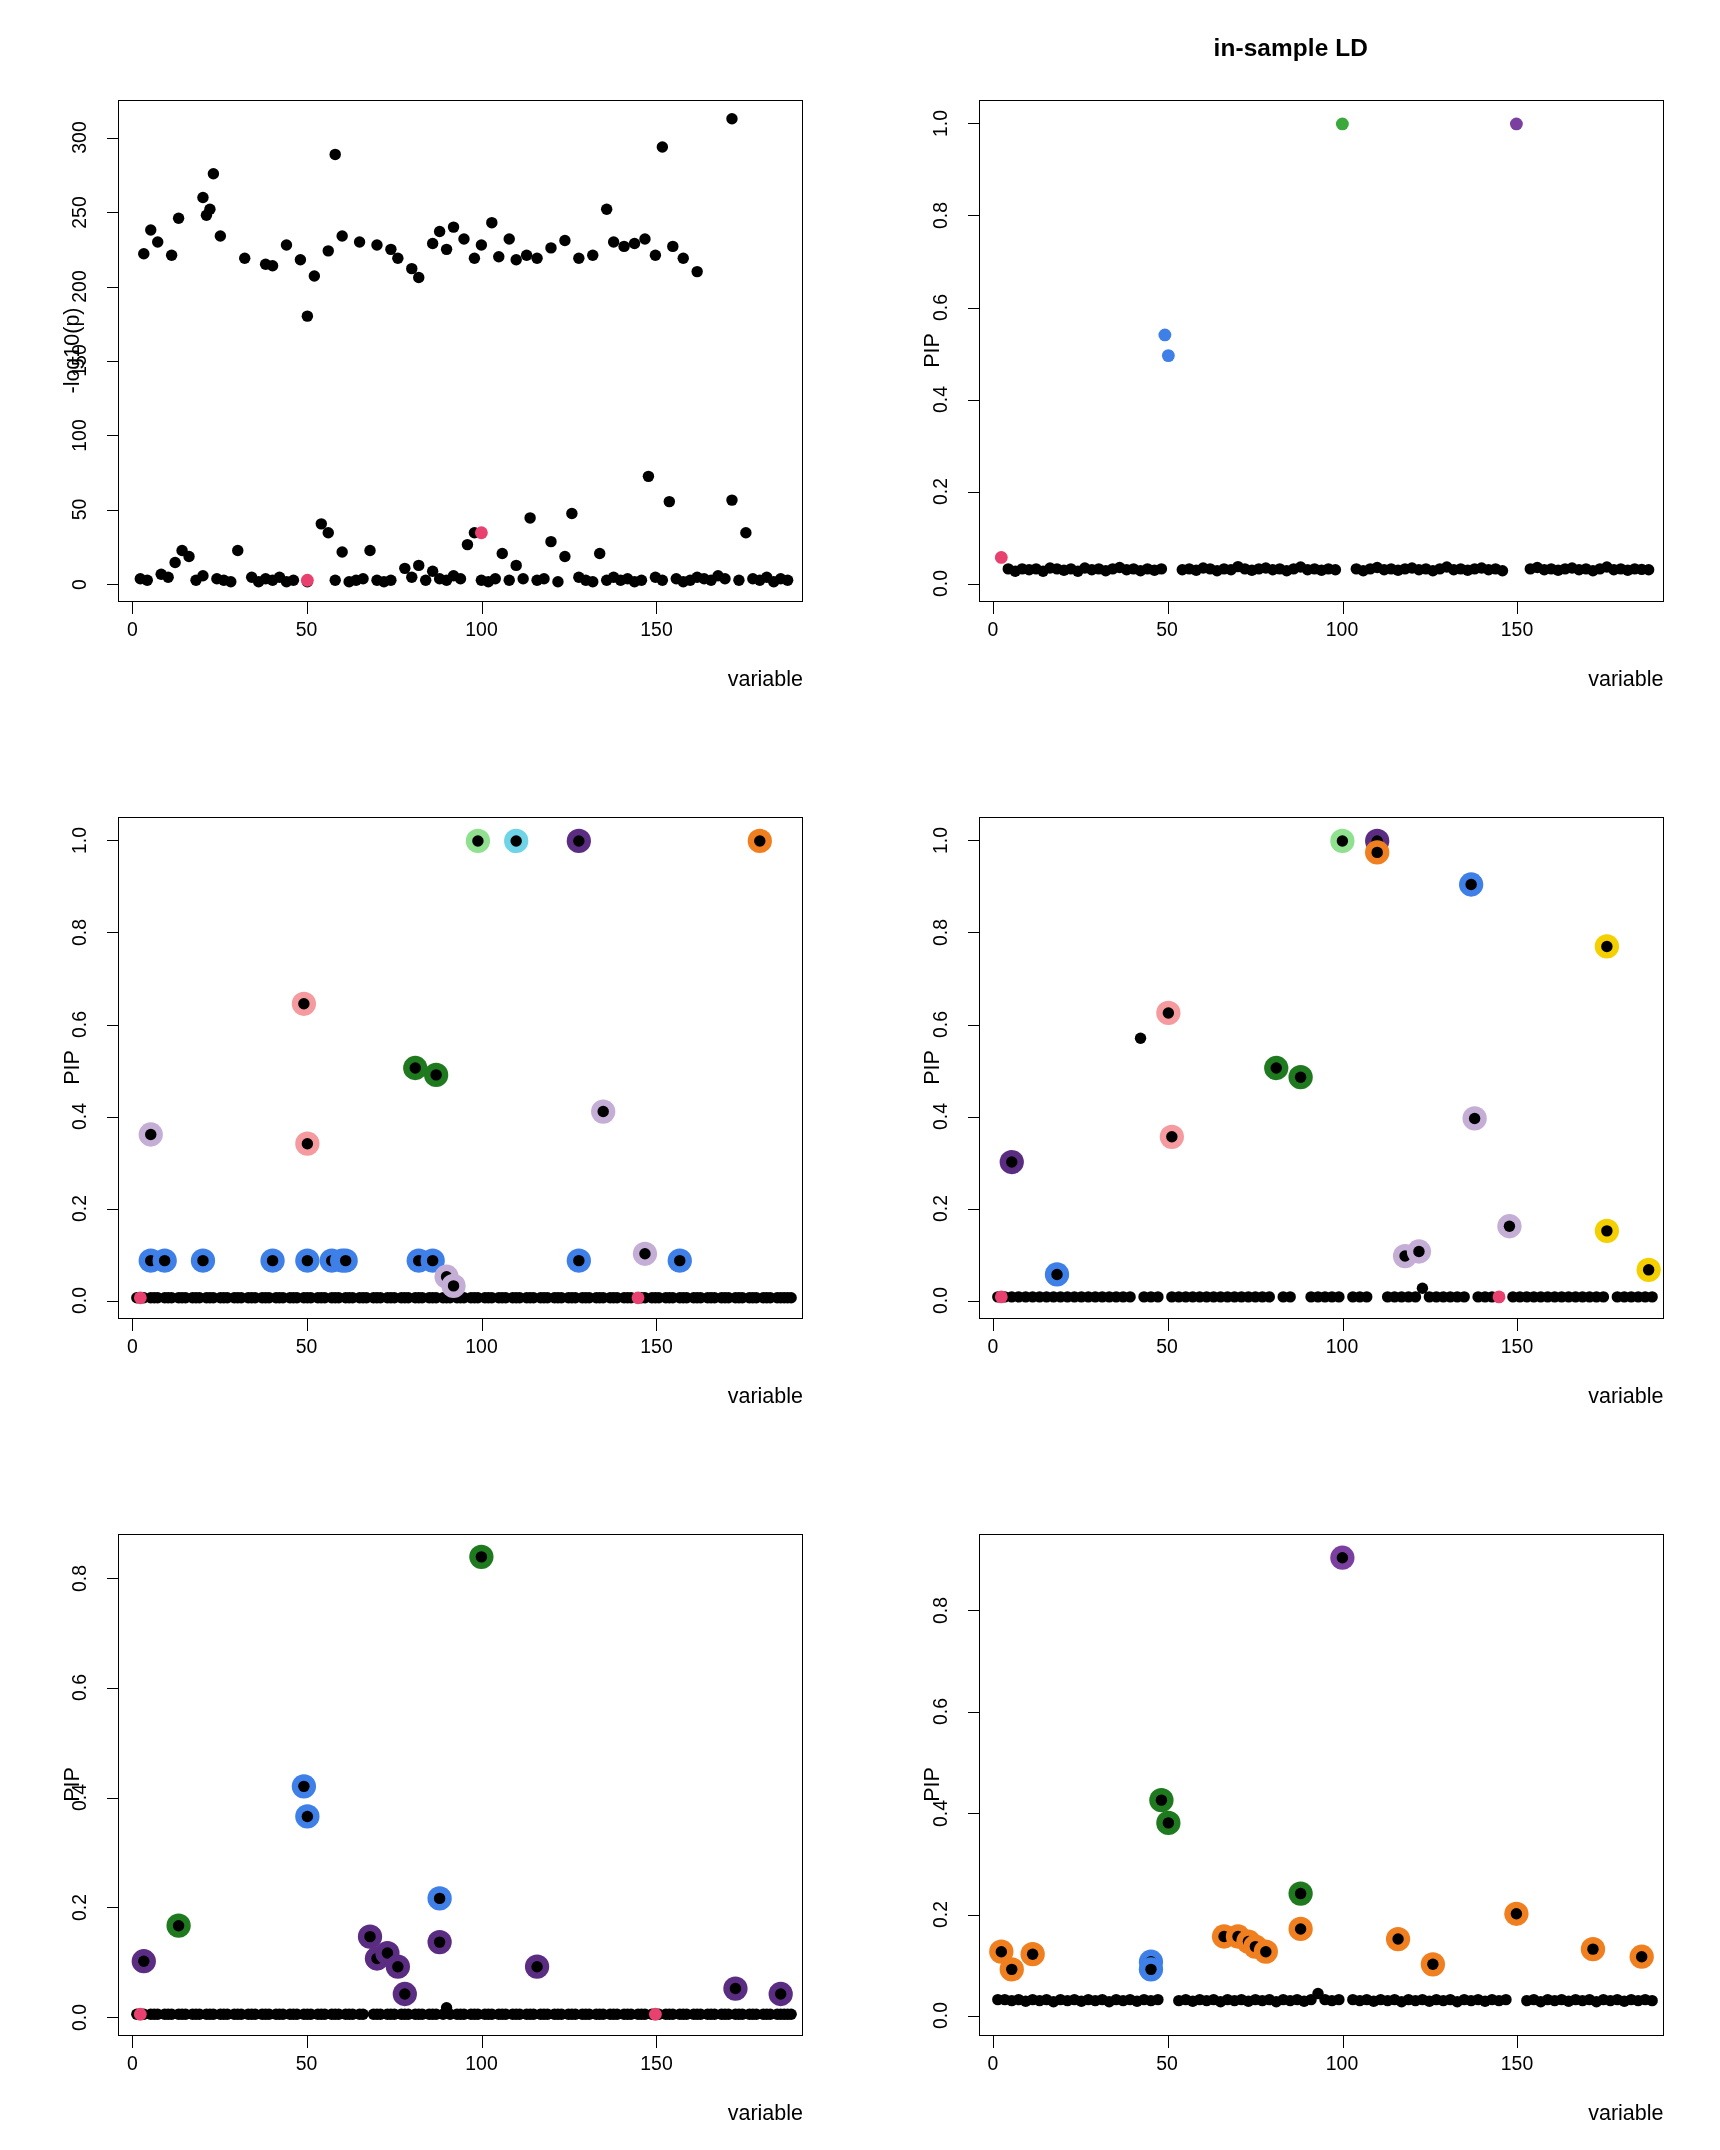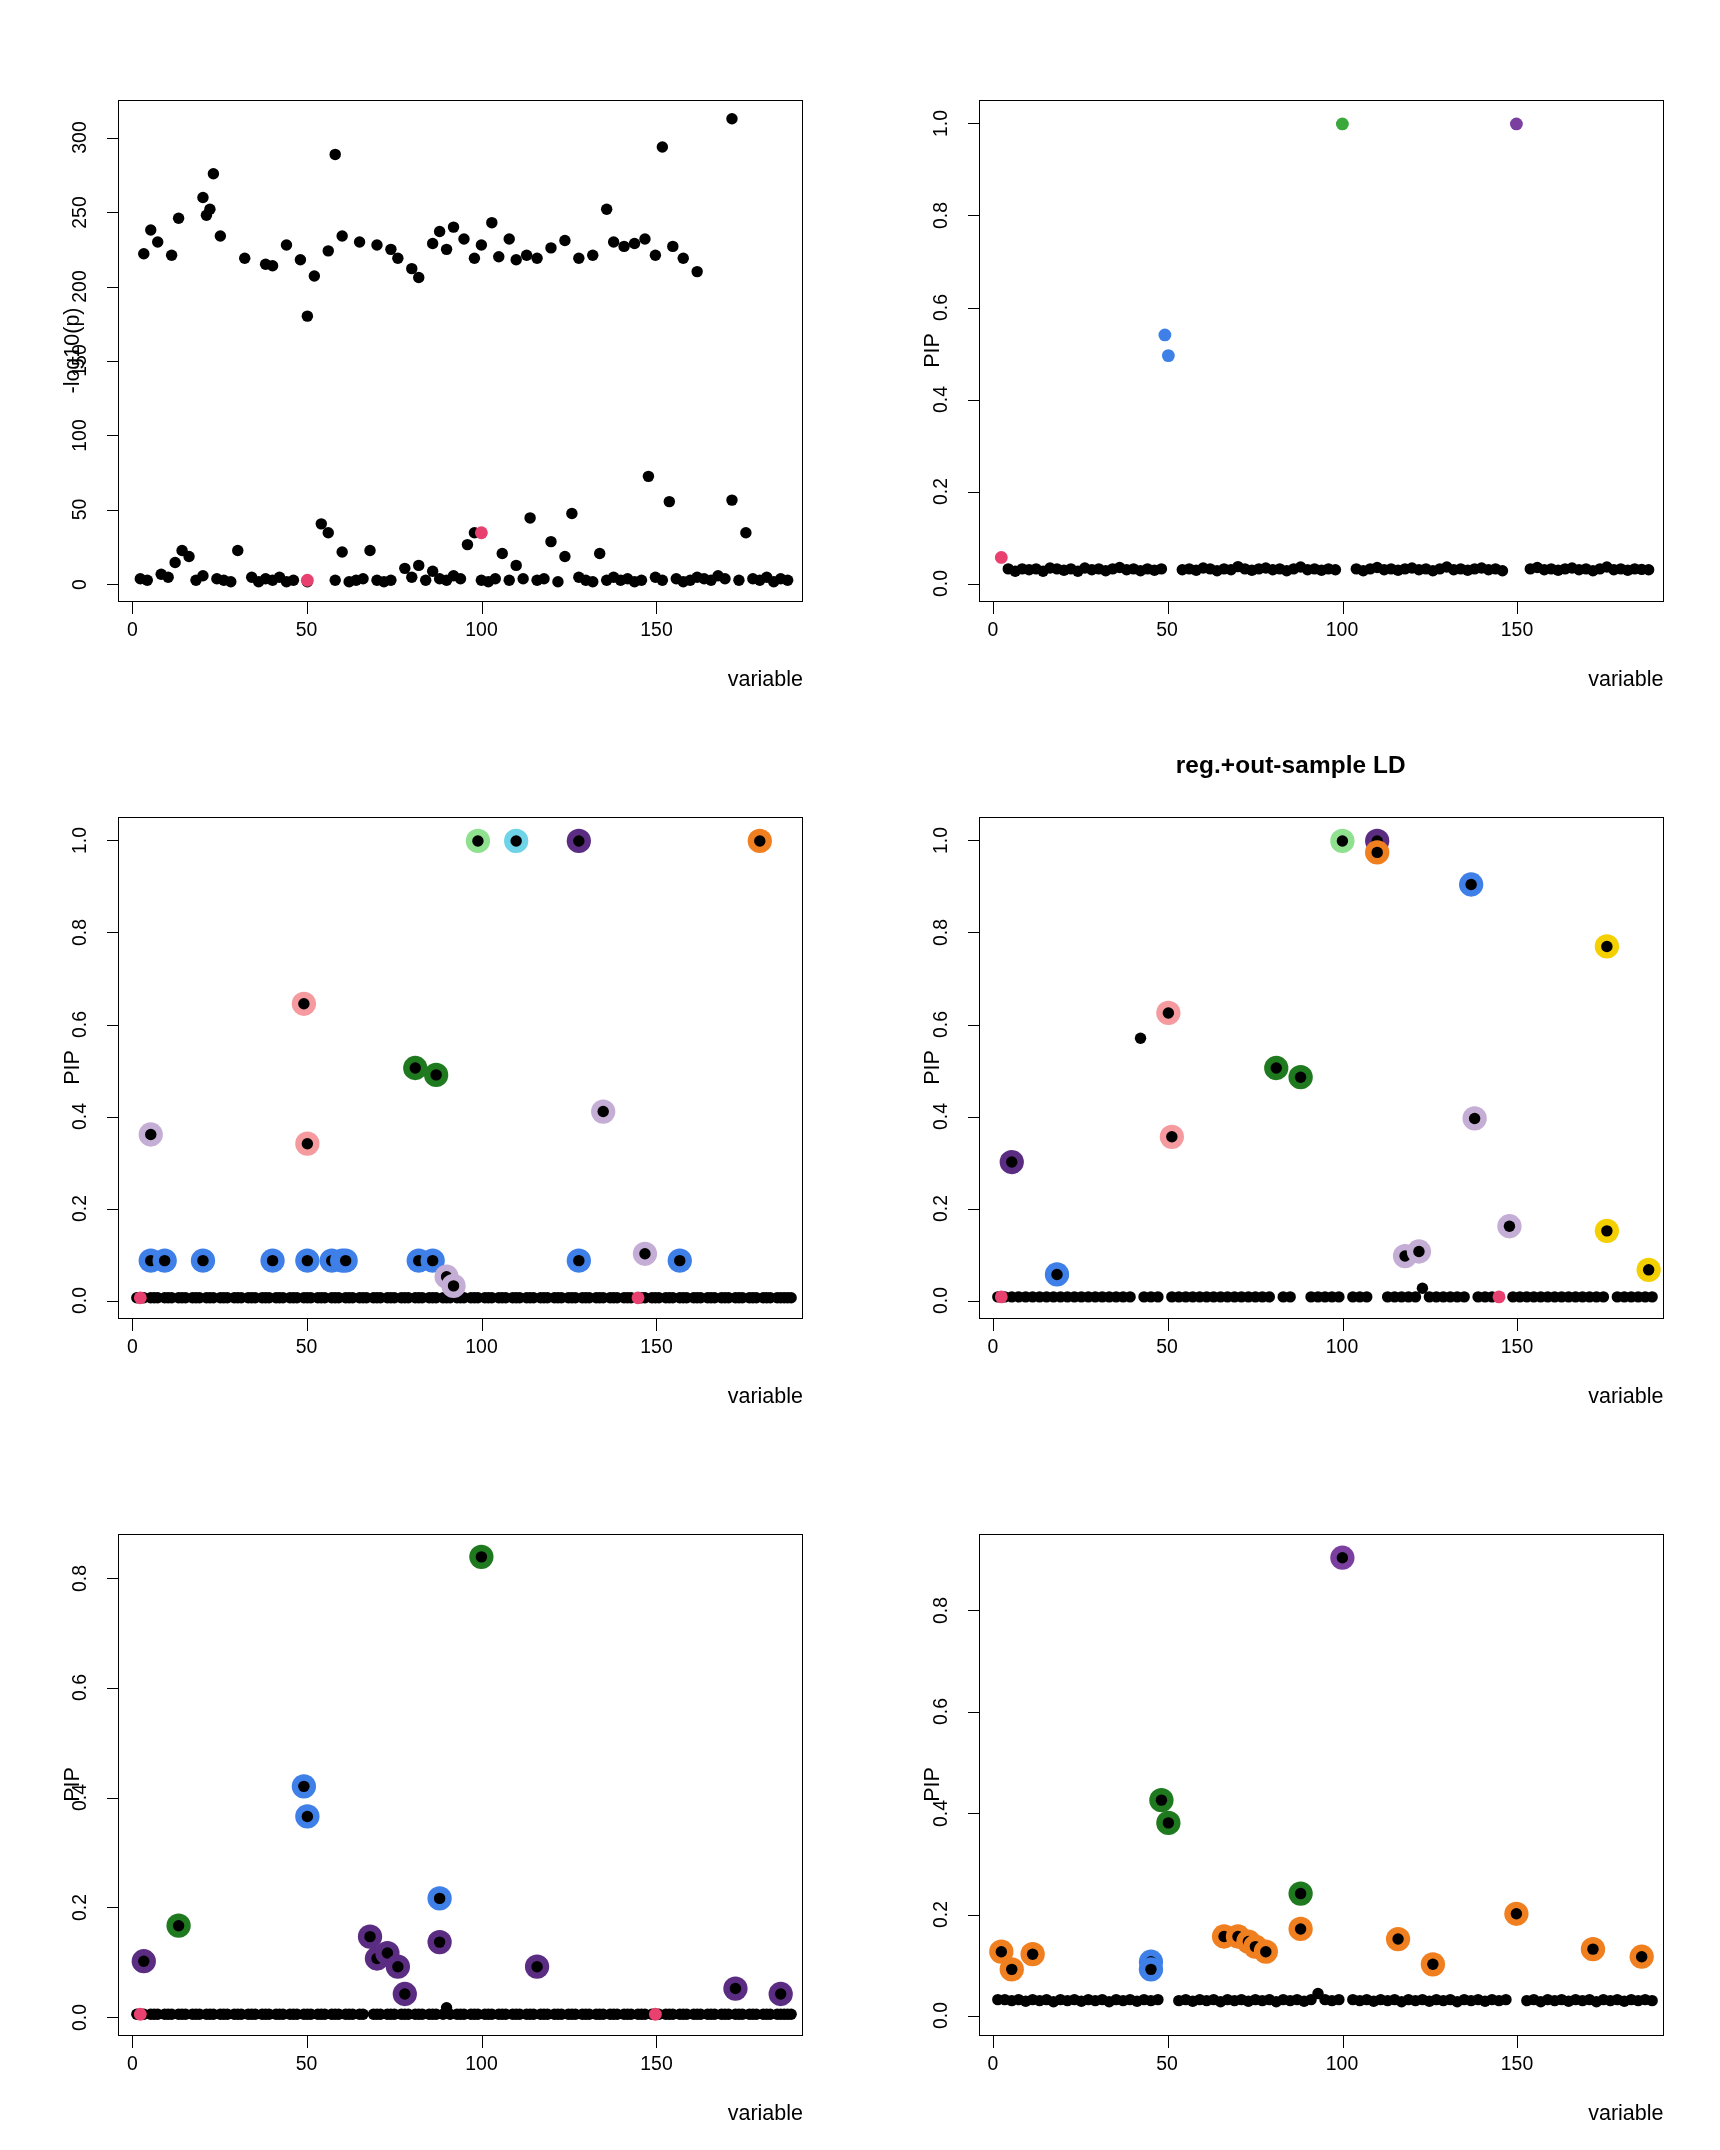--- a/index.html
+++ b/index.html
@@ -207,20 +207,21 @@
       <div class="tick" style="left: 107px; top: 361px; width: 11.5px; height: 1.4px;"></div>
       <div class="ticktext y" style="left: 58px; top: 349px; width: 43px; text-align: center; transform: rotate(-90deg);">150</div>
       <div class="tick" style="left: 107px; top: 287px; width: 11.5px; height: 1.4px;"></div>
       <div class="ticktext y" style="left: 58px; top: 275px; width: 43px; text-align: center; transform: rotate(-90deg);">200</div>
       <div class="tick" style="left: 107px; top: 212px; width: 11.5px; height: 1.4px;"></div>
       <div class="ticktext y" style="left: 58px; top: 201px; width: 43px; text-align: center; transform: rotate(-90deg);">250</div>
       <div class="tick" style="left: 107px; top: 138px; width: 11.5px; height: 1.4px;"></div>
       <div class="ticktext y" style="left: 58px; top: 126px; width: 43px; text-align: center; transform: rotate(-90deg);">300</div>
     </div>
   <div class="panel">
+    <div class="title">in-sample LD</div>
     <div class="plotbox" id="plot1" style="left: 118px; top: 100px; width: 685px; height: 502px;">
         <svg class="pts" viewBox="0 0 955 700" width="685" height="502">
           <circle cx="29.23469387755102" cy="638.9908256880734" r="8" fill="#000000"></circle>
           <circle cx="38.97959183673469" cy="655.045871559633" r="8" fill="#000000"></circle>
           <circle cx="48.724489795918366" cy="658.256880733945" r="8" fill="#000000"></circle>
           <circle cx="58.46938775510204" cy="655.045871559633" r="8" fill="#000000"></circle>
           <circle cx="68.21428571428571" cy="656.3302752293578" r="8" fill="#000000"></circle>
           <circle cx="77.95918367346938" cy="655.045871559633" r="8" fill="#000000"></circle>
           <circle cx="87.70408163265307" cy="658.256880733945" r="8" fill="#000000"></circle>
           <circle cx="97.44897959183673" cy="653.7614678899082" r="8" fill="#000000"></circle>
@@ -550,21 +551,20 @@
       <div class="tick" style="left: 107px; top: 400px; width: 11.5px; height: 1.4px;"></div>
       <div class="ticktext y" style="left: 58px; top: 388px; width: 43px; text-align: center; transform: rotate(-90deg);">0.4</div>
       <div class="tick" style="left: 107px; top: 308px; width: 11.5px; height: 1.4px;"></div>
       <div class="ticktext y" style="left: 58px; top: 296px; width: 43px; text-align: center; transform: rotate(-90deg);">0.6</div>
       <div class="tick" style="left: 107px; top: 215px; width: 11.5px; height: 1.4px;"></div>
       <div class="ticktext y" style="left: 58px; top: 204px; width: 43px; text-align: center; transform: rotate(-90deg);">0.8</div>
       <div class="tick" style="left: 107px; top: 123px; width: 11.5px; height: 1.4px;"></div>
       <div class="ticktext y" style="left: 58px; top: 112px; width: 43px; text-align: center; transform: rotate(-90deg);">1.0</div>
     </div>
   <div class="panel">
-    <div class="title">reg.+out-sample LD</div>
     <div class="plotbox" id="plot3" style="left: 118px; top: 100px; width: 685px; height: 502px;">
         <svg class="pts" viewBox="0 0 955 700" width="685" height="502">
           <circle cx="24.362244897959183" cy="670.4587155963303" r="8" fill="#000000"></circle>
           <circle cx="34.107142857142854" cy="670.4587155963303" r="8" fill="#000000"></circle>
           <circle cx="43.852040816326536" cy="670.4587155963303" r="8" fill="#000000"></circle>
           <circle cx="53.5969387755102" cy="670.4587155963303" r="8" fill="#000000"></circle>
           <circle cx="63.341836734693885" cy="670.4587155963303" r="8" fill="#000000"></circle>
           <circle cx="73.08673469387756" cy="670.4587155963303" r="8" fill="#000000"></circle>
           <circle cx="82.83163265306122" cy="670.4587155963303" r="8" fill="#000000"></circle>
           <circle cx="92.5765306122449" cy="670.4587155963303" r="8" fill="#000000"></circle>

